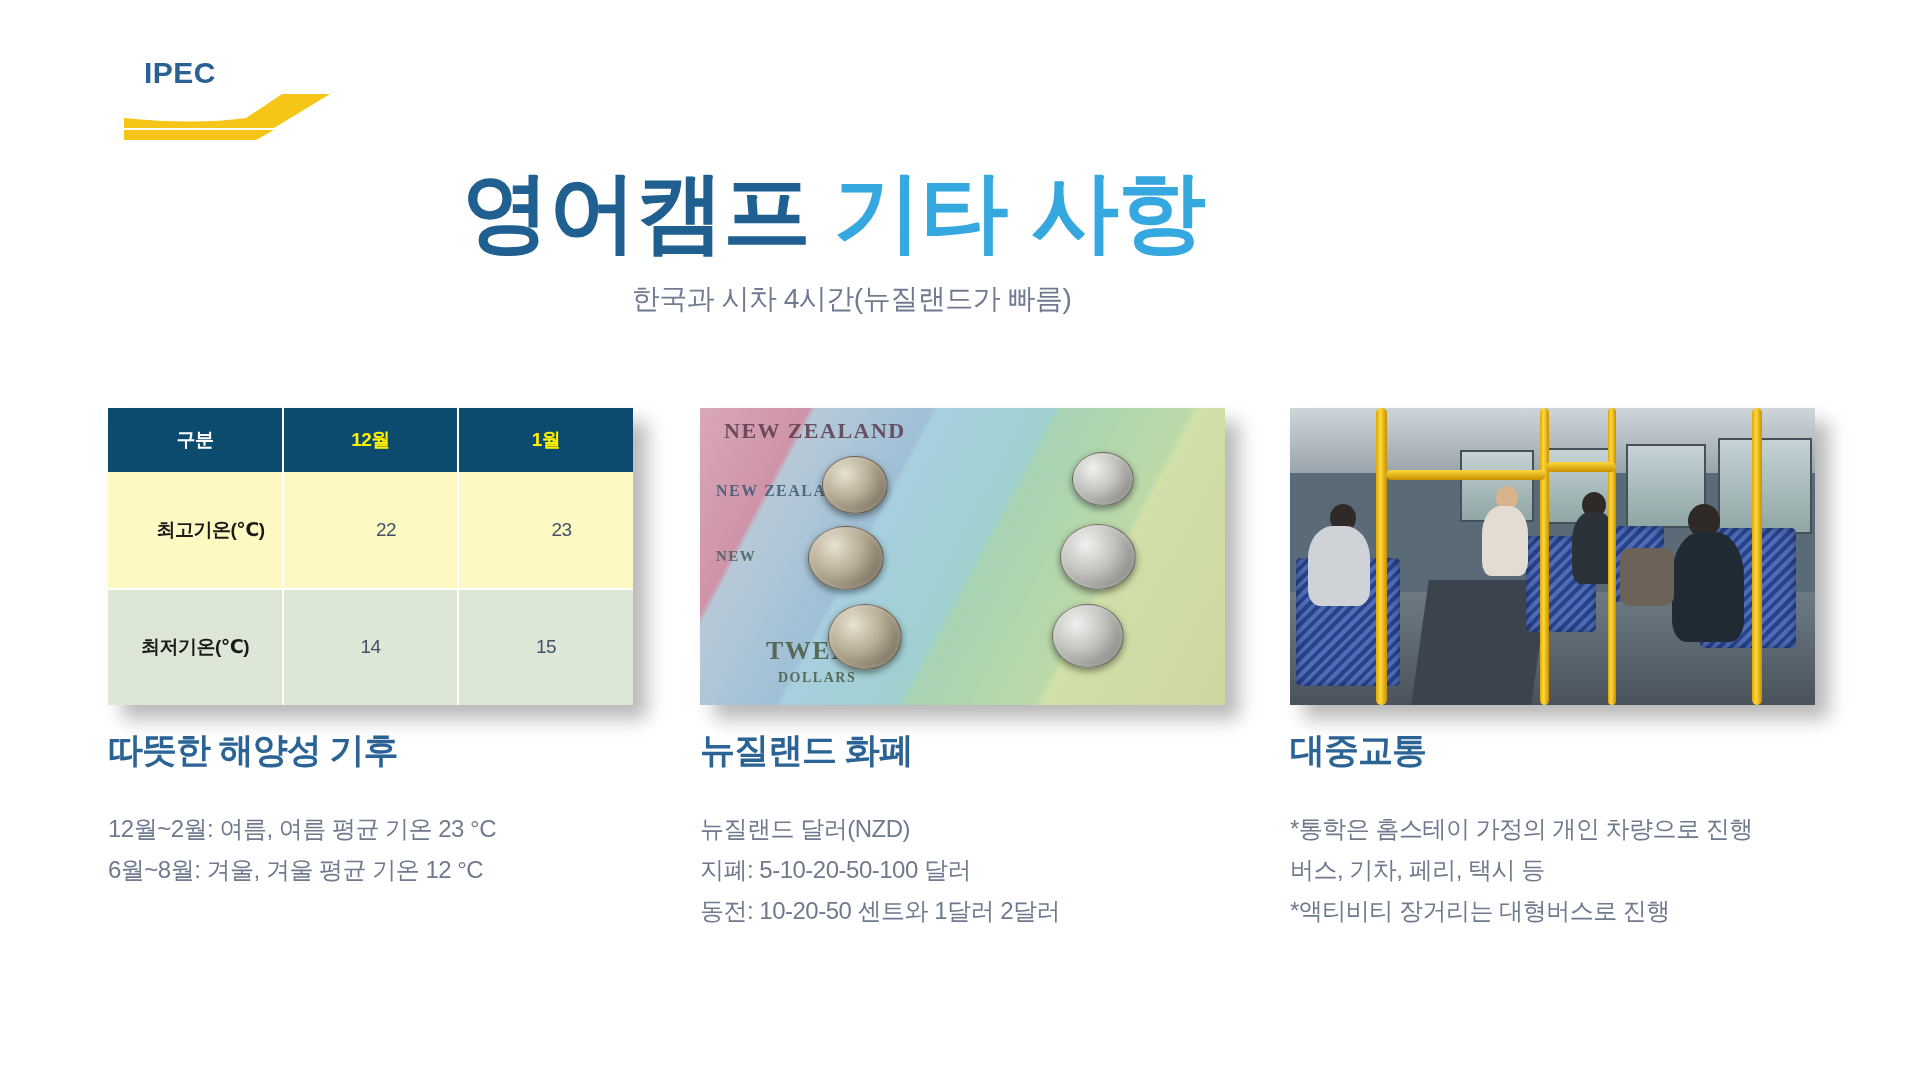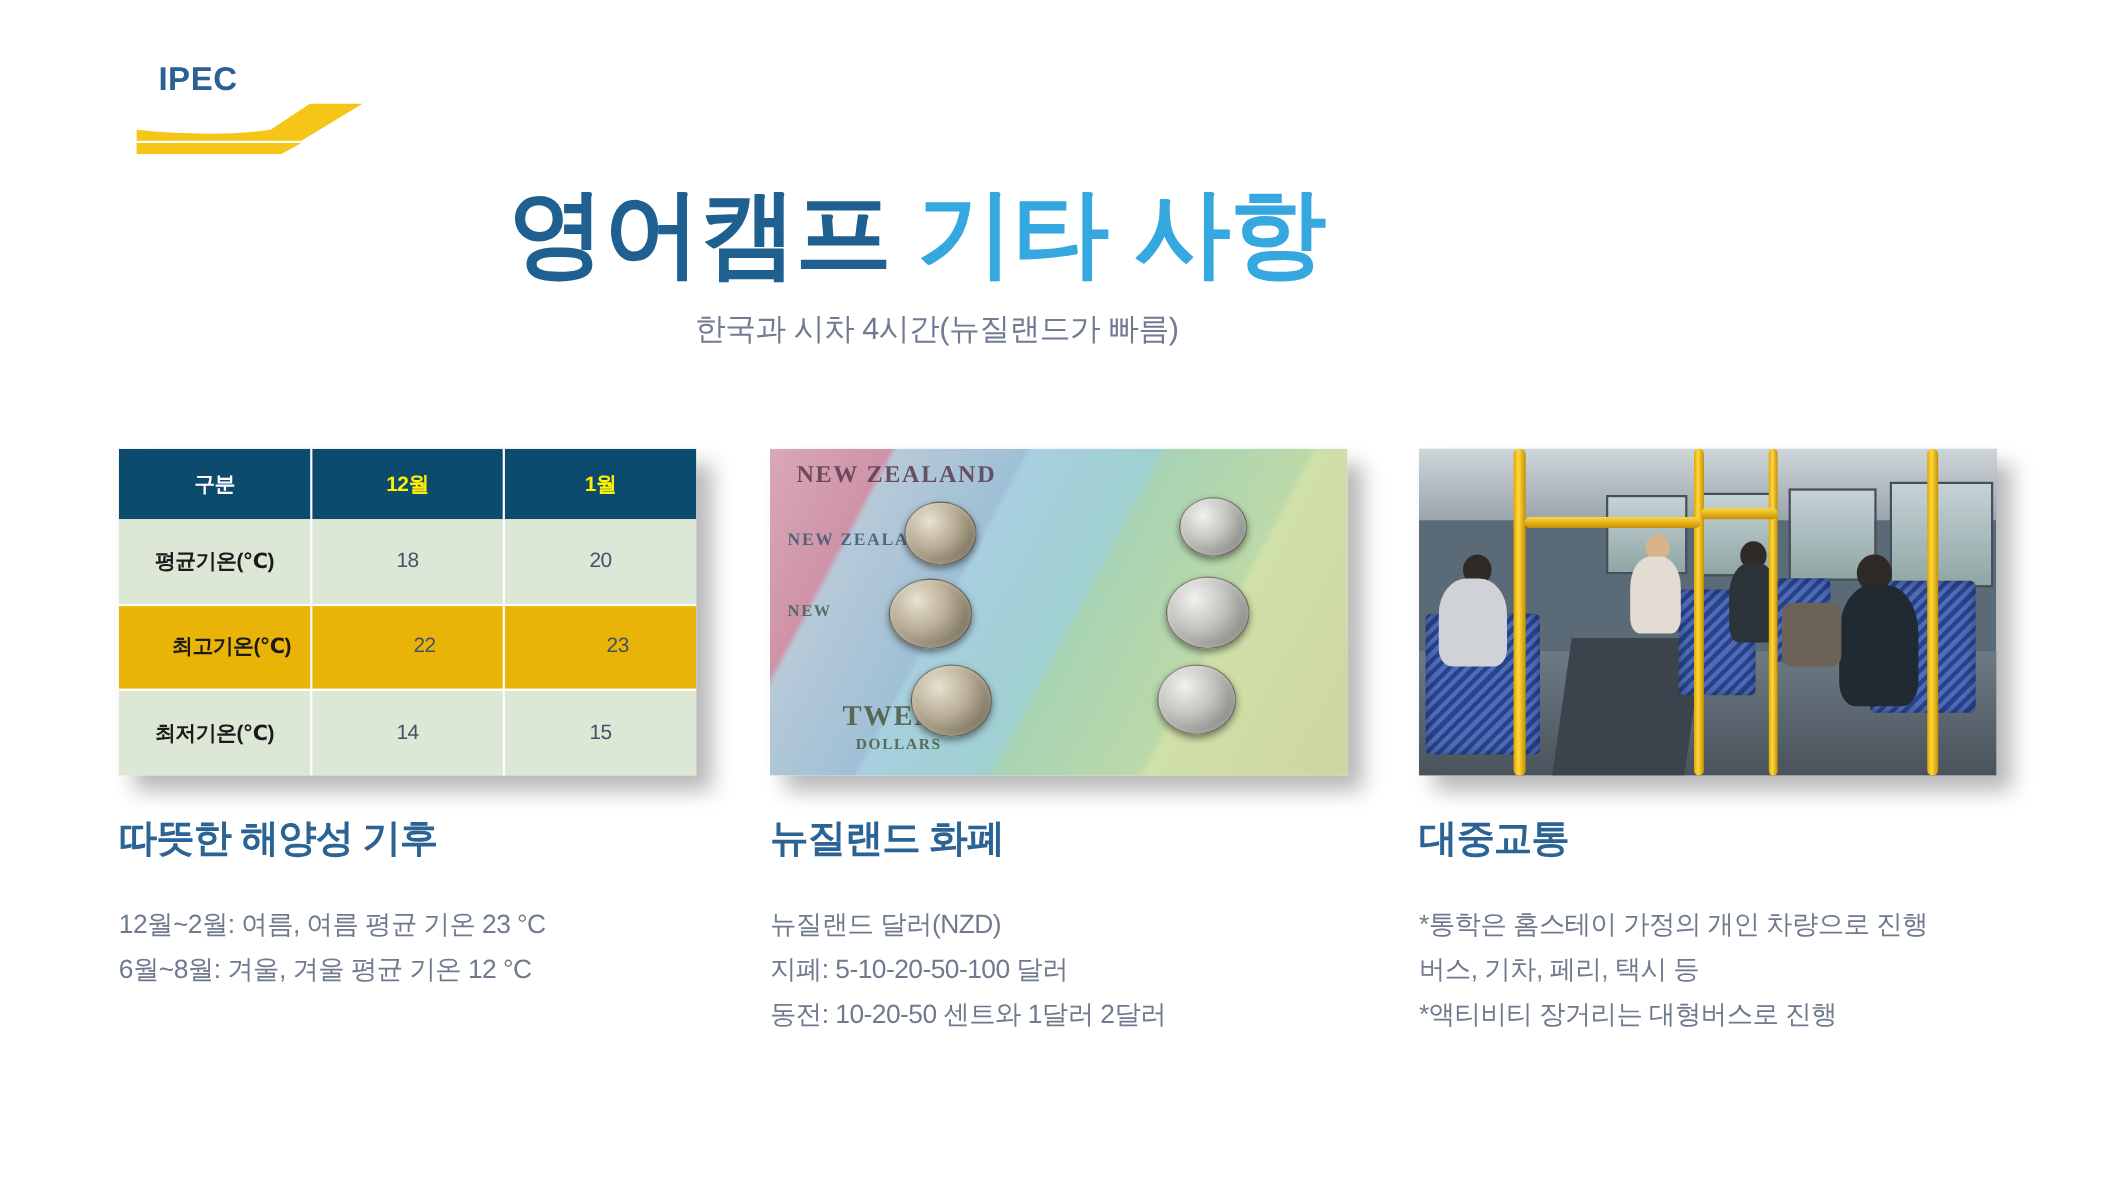--- a/index.html
+++ b/index.html
@@ -78,21 +78,21 @@
     border-right:2px solid #ffffff;
     border-bottom:2px solid #ffffff;
     font-size:19px;
     letter-spacing:-0.5px;
   }
   table.temp-table td:last-child{ border-right:none; }
   table.temp-table tr:last-child td{ border-bottom:none; }
   td.cell-label{ font-weight:bold; color:#1a1a1a; }
   td.cell-value{ color:#41516b; }
   tr.row-odd td{ background:#dde7d5; }
-  tr.row-even td{ background:#eab308;padding-left:31px; }
+  tr.row-even td{ background:#fef9c3;padding-left:31px; }
 
   
   .pic{ width:100%; height:100%; position:relative;padding-left:32px; }
 
   
   #pic-money{
     background:
       linear-gradient(118deg,#d9a8b8 0%,#cf93a8 16%,#b7c9d8 17%,#9fc0d6 34%,
                       #a8cfe0 35%,#9fd0cf 52%,#a7d3b4 53%,#bcd9a8 72%,
                       #cfe0a8 73%,#cfd5a0 100%);
@@ -146,21 +146,21 @@
     border-radius:5px;
   }
   #pic-bus .person{ position:absolute; border-radius:40% 40% 20% 20%; }
   #pic-bus .head{ position:absolute; border-radius:50%; background:#2f2a26; }
   #pic-bus .aisle{
     position:absolute; background:#3b444c;
   }
 
   
   .col-heading{
-    margin-top:34px;
+    margin-top:22px;
     font-size:35px; font-weight:bold;
     color:#2a6394; letter-spacing:-1px;
   }
   .col-body{
     margin-top:36px;
     font-size:24px; line-height:1.62;
     color:#6f7a8e; letter-spacing:-0.5px;
     white-space:nowrap;
   }
   .col-body div{ margin-bottom:2px; }
@@ -187,25 +187,20 @@
   <div class="media-box">
     <table class="temp-table">
       <thead>
         <tr>
           <th class="th-label">구분</th>
           <th class="th-month">12월</th>
           <th class="th-month">1월</th>
         </tr>
       </thead>
       <tbody>
-        <tr class="row-odd">
-          <td class="cell-label">평균기온(℃)</td>
-          <td class="cell-value">18</td>
-          <td class="cell-value">20</td>
-        </tr>
         <tr class="row-even">
           <td class="cell-label">최고기온(℃)</td>
           <td class="cell-value">22</td>
           <td class="cell-value">23</td>
         </tr>
         <tr class="row-odd">
           <td class="cell-label">최저기온(℃)</td>
           <td class="cell-value">14</td>
           <td class="cell-value">15</td>
         </tr>

